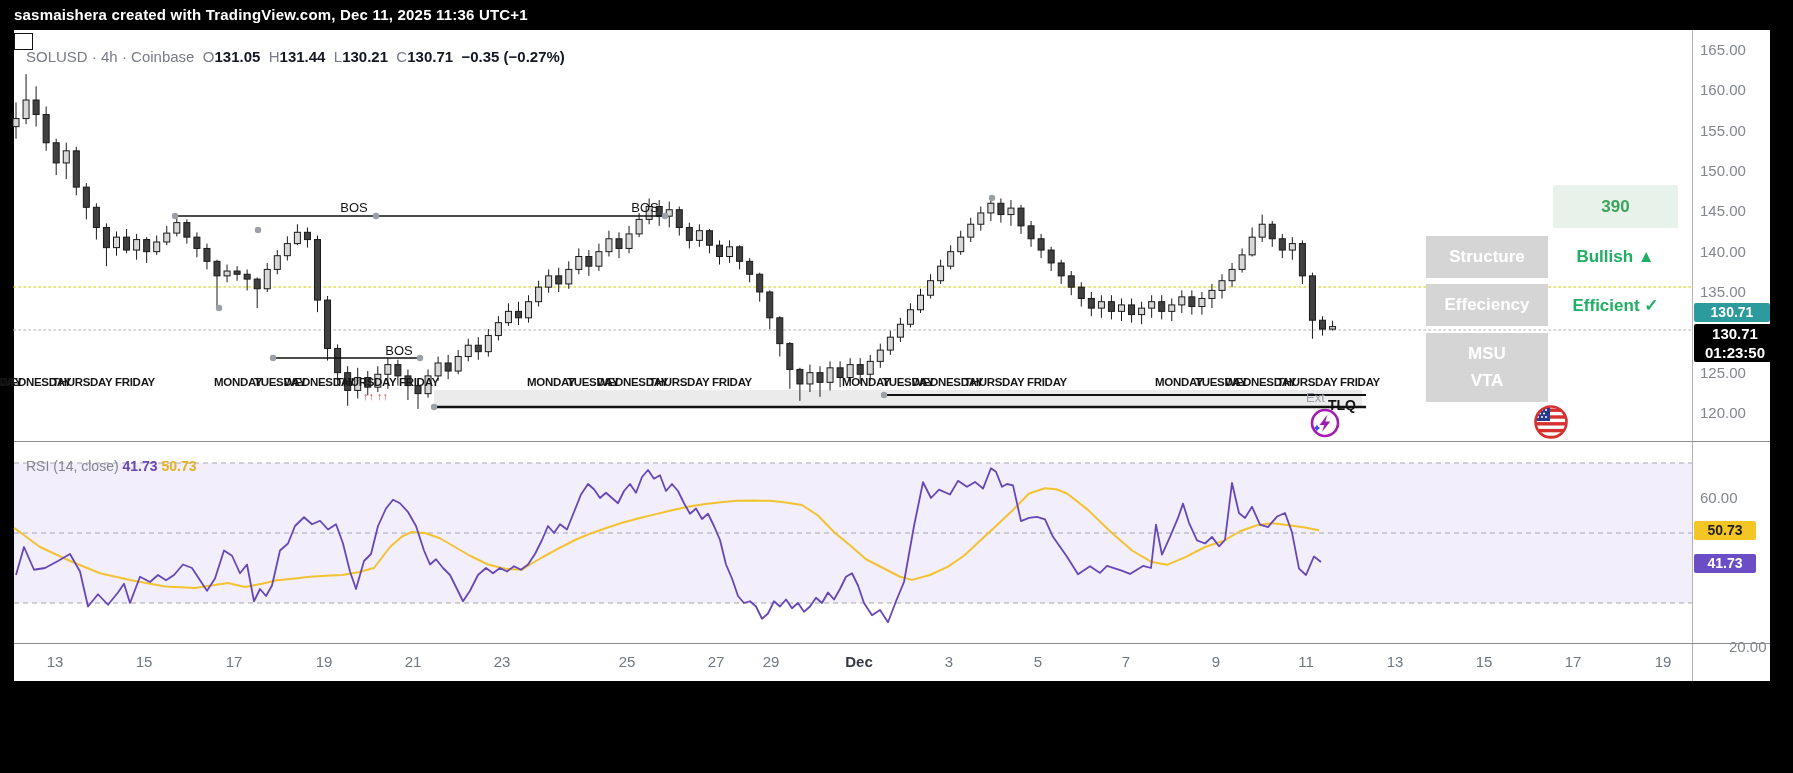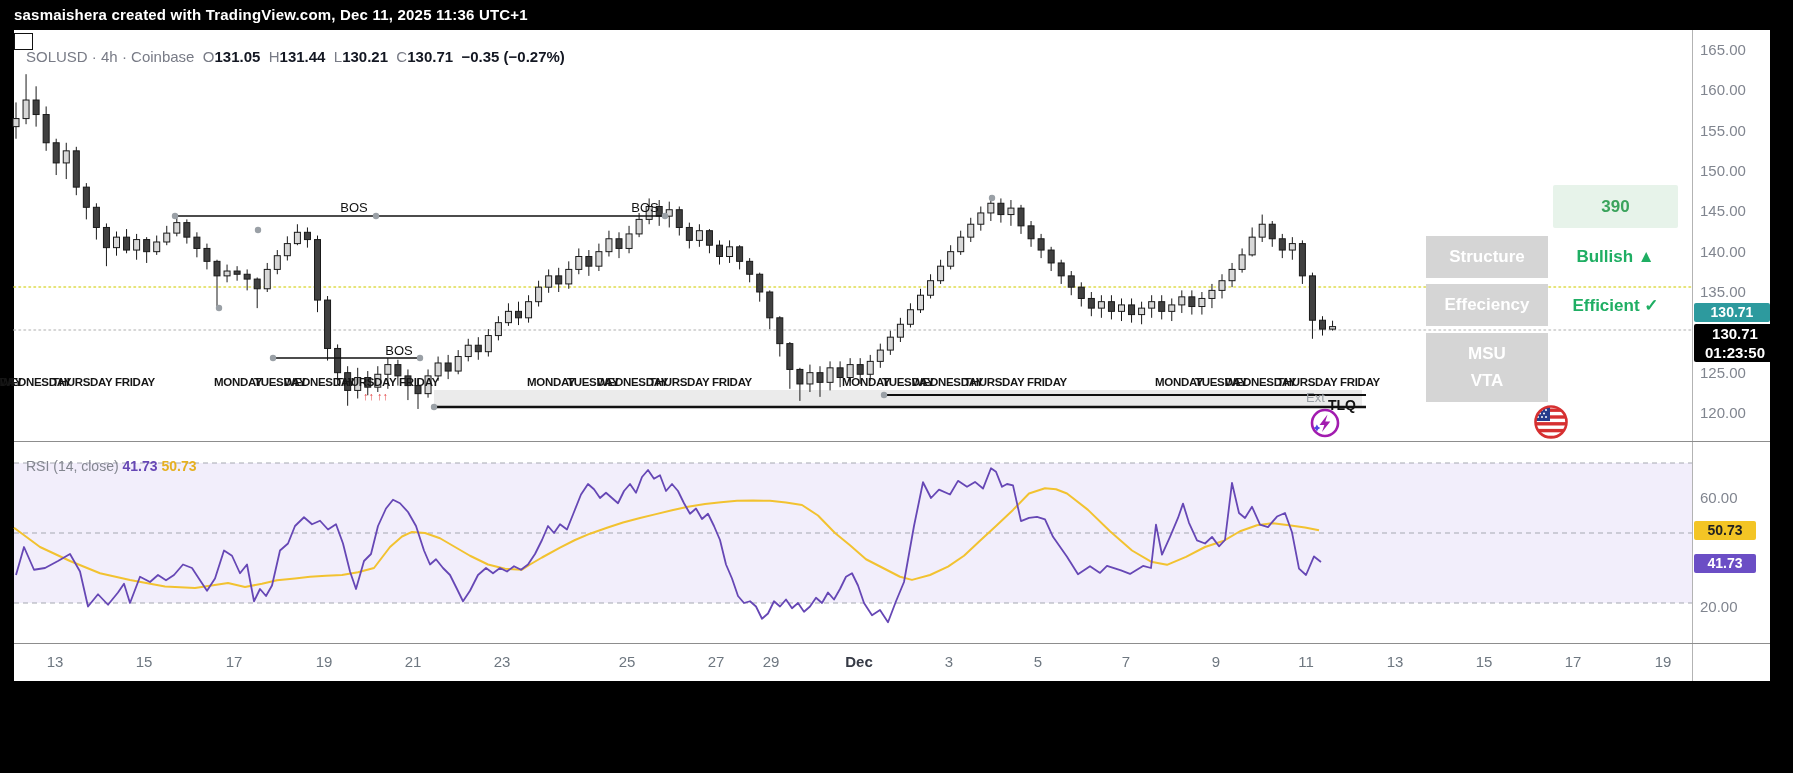--- a/index.html
+++ b/index.html
@@ -369,21 +369,21 @@
       <div class="axis-tick" style="top:121.66666666666669px;">155.00</div>
       <div class="axis-tick" style="top:162px;text-align:right;">150.00</div>
       <div class="axis-tick" style="top:202.33333333333334px;">145.00</div>
       <div class="axis-tick" style="top:242.66666666666666px;">140.00</div>
       <div class="axis-tick" style="top:283px;">135.00</div>
       <div class="axis-tick" style="top:363.6666666666667px;">125.00</div>
       <div class="axis-tick" style="top:404px;">120.00</div>
     </div>
   <div id="rsi-ticks">
       <div class="axis-tick" style="top:489px;">60.00</div>
-      <div class="axis-tick" style="top:598px;">20.00</div>
+      <div class="axis-tick" style="top:638px;margin-left:29px;">20.00</div>
     </div>
   <div id="time-labels">
       <div class="time-label" style="left:55px;">13</div>
       <div class="time-label" style="left:144px;">15</div>
       <div class="time-label" style="left:234px;">17</div>
       <div class="time-label" style="left:324px;">19</div>
       <div class="time-label" style="left:413px;">21</div>
       <div class="time-label" style="left:502px;">23</div>
       <div class="time-label" style="left:591px;margin-left:36px;">25</div>
       <div class="time-label" style="left:716px;">27</div>

